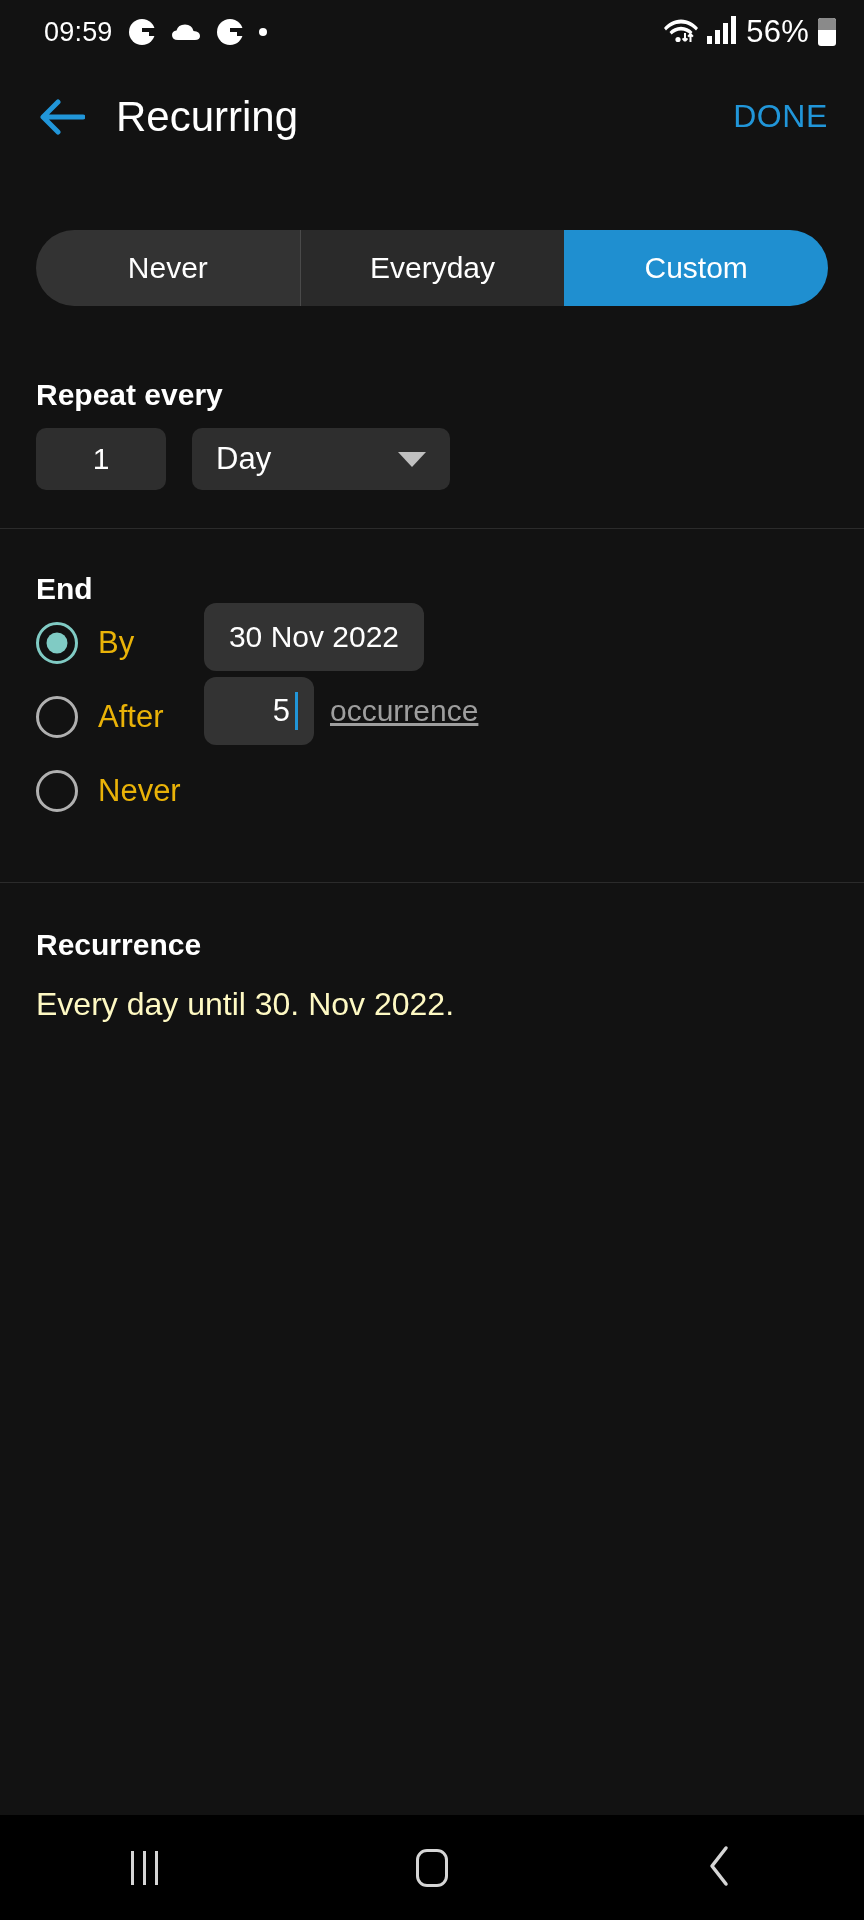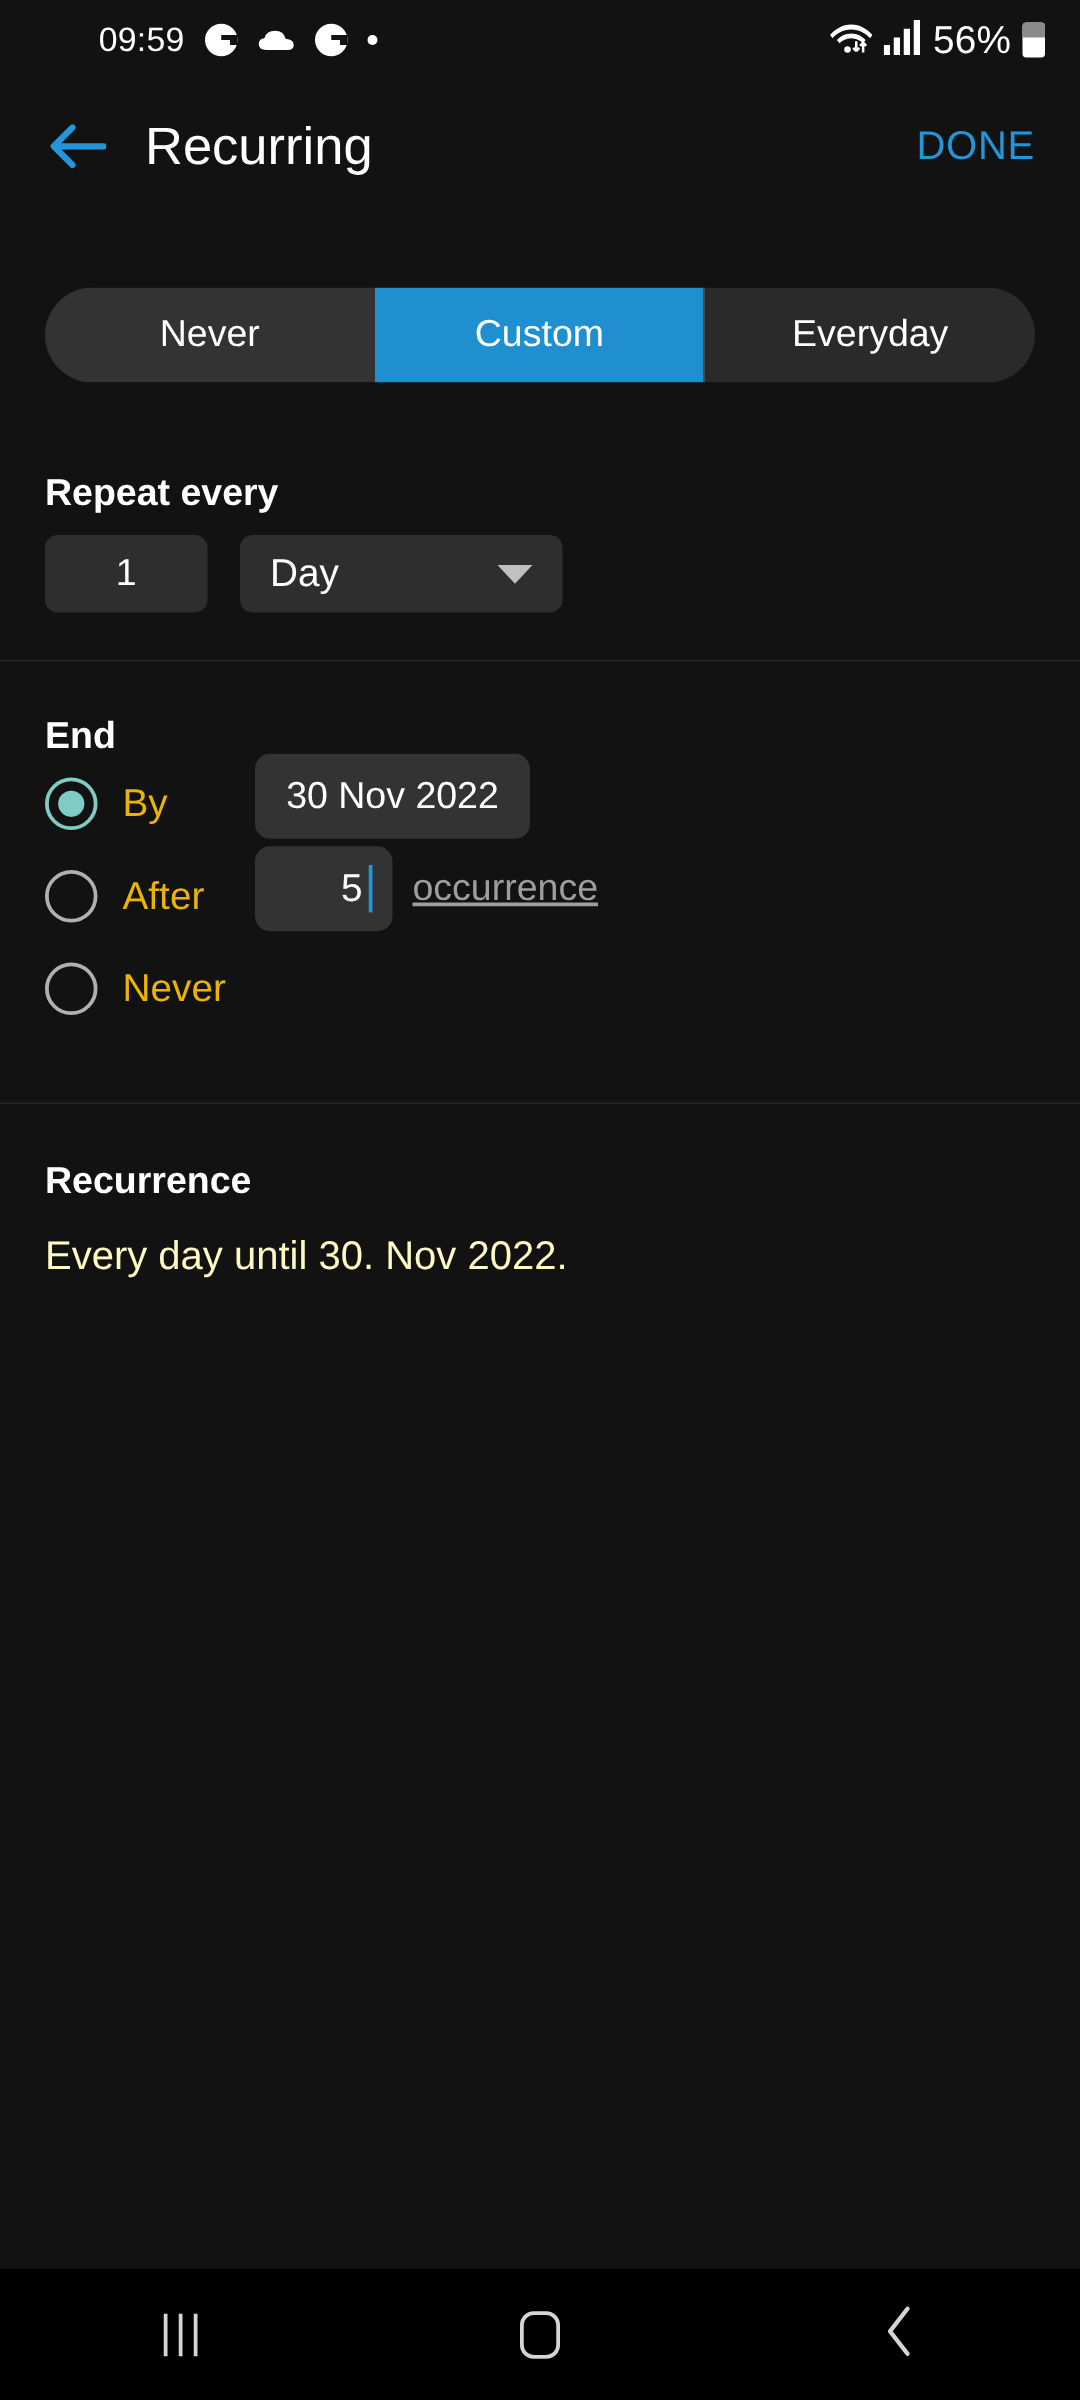--- a/index.html
+++ b/index.html
@@ -29,21 +29,20 @@
     align-items: center;
     justify-content: space-between;
     padding: 0 28px 0 44px;
     box-sizing: border-box;
     color: #ffffff;
   }
   .status-left {
     display: flex;
     align-items: center;
     gap: 16px;
-    margin-left: 35px;
   }
   .status-clock {
     font-size: 27px;
     letter-spacing: 0.2px;
     color: #ffffff;
   }
   .notif-icons {
     display: flex;
     align-items: center;
     gap: 16px;
@@ -456,22 +455,22 @@
       <svg width="46" height="38" viewBox="0 0 46 38">
         <path d="M44 19 L5 19 M19 4 L4 19 L19 34" stroke="#2196d9" stroke-width="5" fill="none" stroke-linecap="round" stroke-linejoin="round"></path>
       </svg>
     </div>
     <div class="page-title">Recurring</div>
     <div class="done-btn">DONE</div>
   </div>
 
   <div class="segmented">
     <div class="seg s1">Never</div>
+    <div class="seg s2">Everyday</div>
     <div class="seg s3">Custom</div>
-    <div class="seg s2">Everyday</div>
   </div>
 
   <div class="section-repeat">
     <div class="label-bold repeat-label">Repeat every</div>
     <div class="repeat-row">
       <div class="num-field">1</div>
       <div class="unit-dropdown">
         <span class="unit-text">Day</span>
         <span class="caret-down"></span>
       </div>

